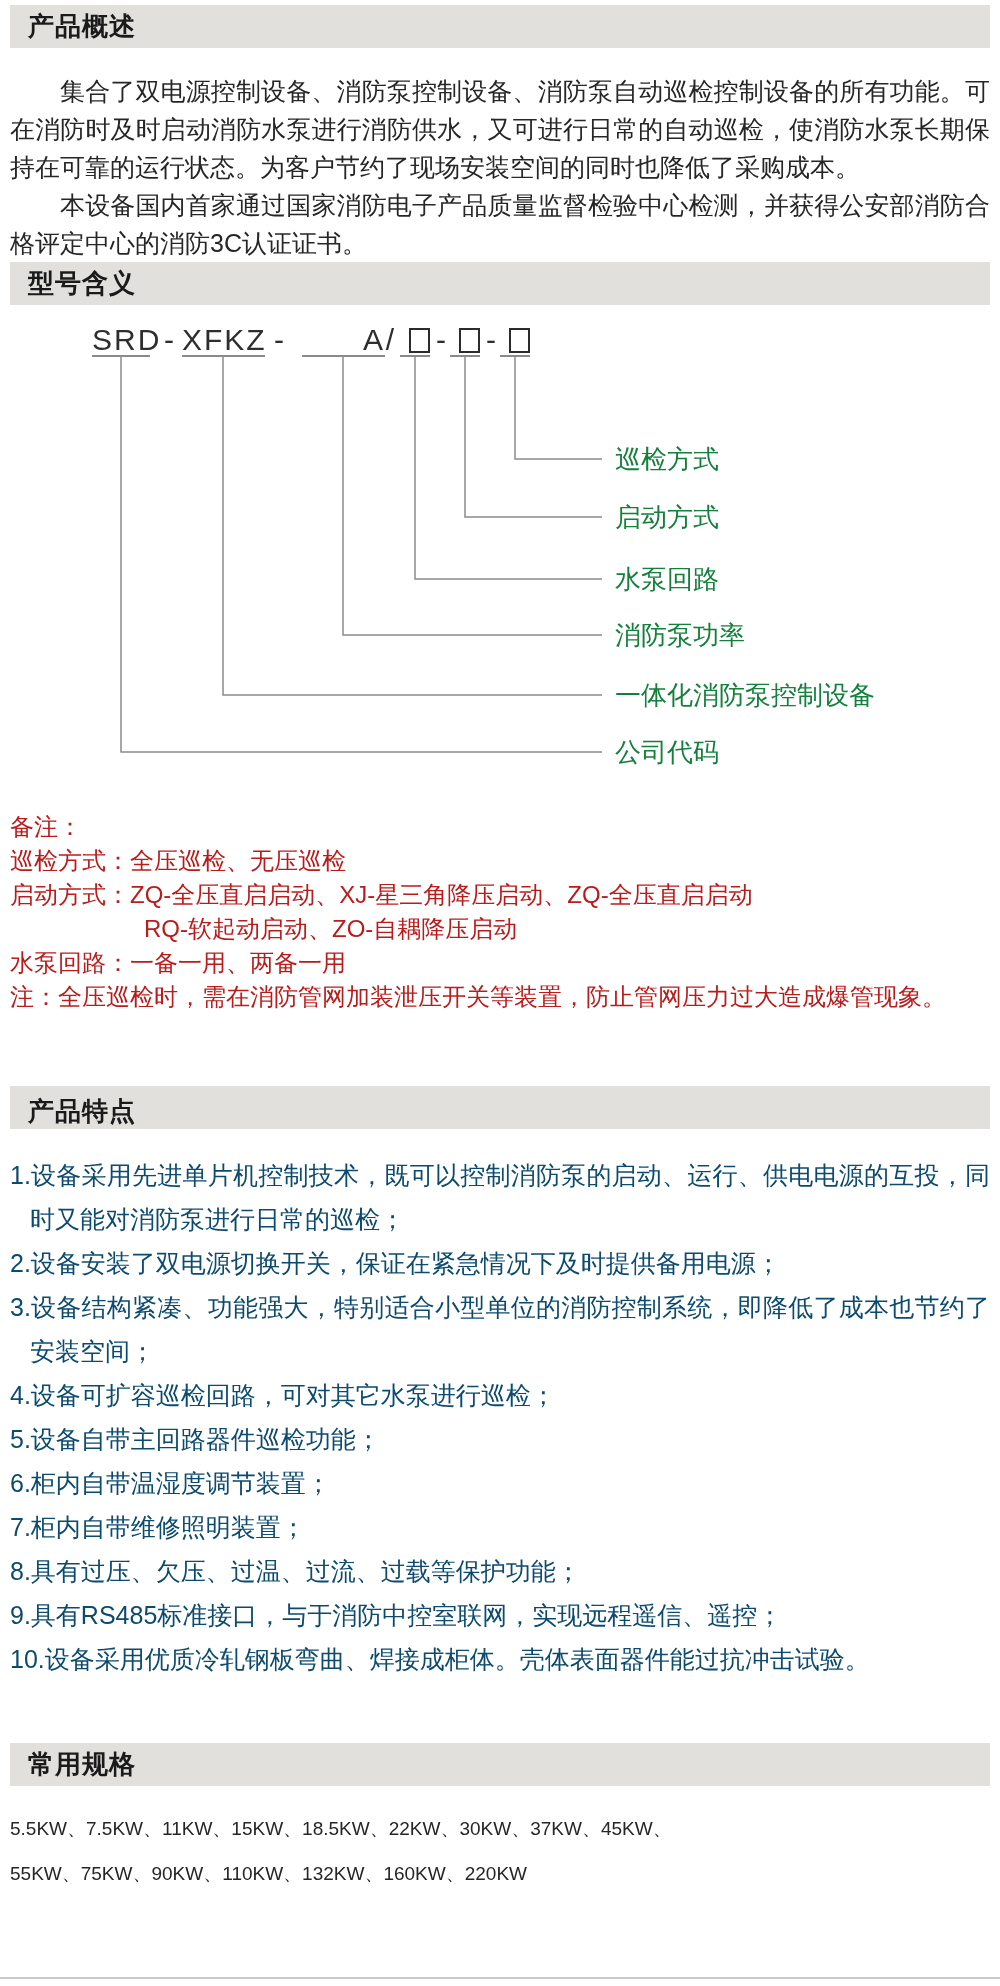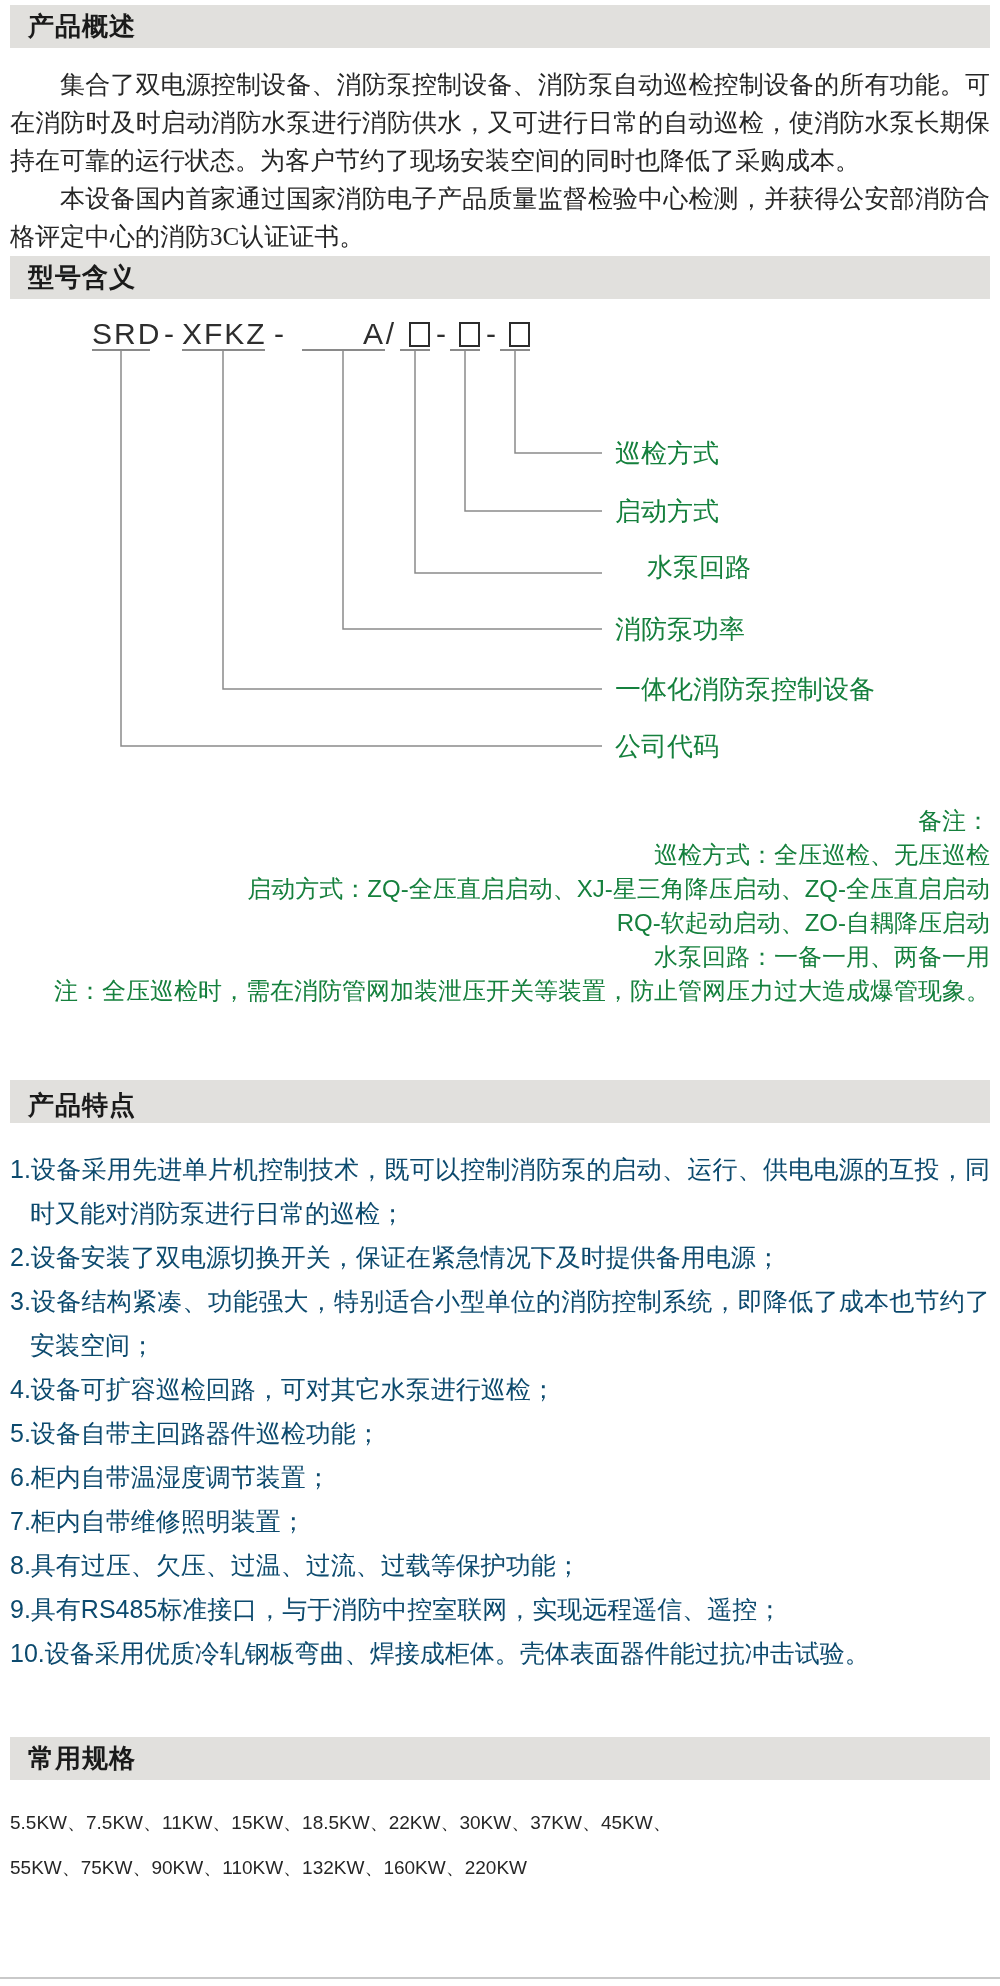--- a/index.html
+++ b/index.html
@@ -33,21 +33,21 @@
     font-weight: bold;
     color: #1a1a1a;
     letter-spacing: 1px;
   }
   .bar-overview { margin-top: 5px; }
   .bar-model    { }
   .bar-features { margin-top: 72px; align-items: flex-end; }
   .bar-specs    { margin-top: 62px; }
 
   
-  .overview-body { margin-top: 18px; padding: 0 10px; font-family: Liberation Serif, serif; }
+  .overview-body { margin-top: 24px; padding: 0 10px; }
   .overview-body p {
     font-size: 25px;
     line-height: 38px;
     text-align: justify;
     text-indent: 2em;
     color: #262626;
   }
 
   
   .diagram {
@@ -90,33 +90,32 @@
   .field-label {
     position: absolute;
     left: 615px;
     font-size: 26px;
     line-height: 30px;
     color: #15803d;
     white-space: nowrap;
   }
   .lbl-0 { top: 127px; }
   .lbl-1 { top: 185px; }
-  .lbl-2 { top: 241px; margin-left: 32px; }
+  .lbl-2 { top: 247px; }
   .lbl-3 { top: 303px; }
   .lbl-4 { top: 363px; }
   .lbl-5 { top: 420px; }
 
   
   .model-notes { margin-top: 23px; padding: 0 10px; }
   .model-notes .note-line {
     font-size: 24px;
     line-height: 34px;
-    color: #15803d;
+    color: #b91c1c;
     white-space: nowrap;
-    text-align: right;
   }
   .note-continuation { margin-left: 134px; }
 
   
   .features-body { margin-top: 24px; padding: 0 10px; }
   .feature-item {
     font-size: 25px;
     line-height: 44px;
     color: #0c4a6e;
     text-align: justify;

